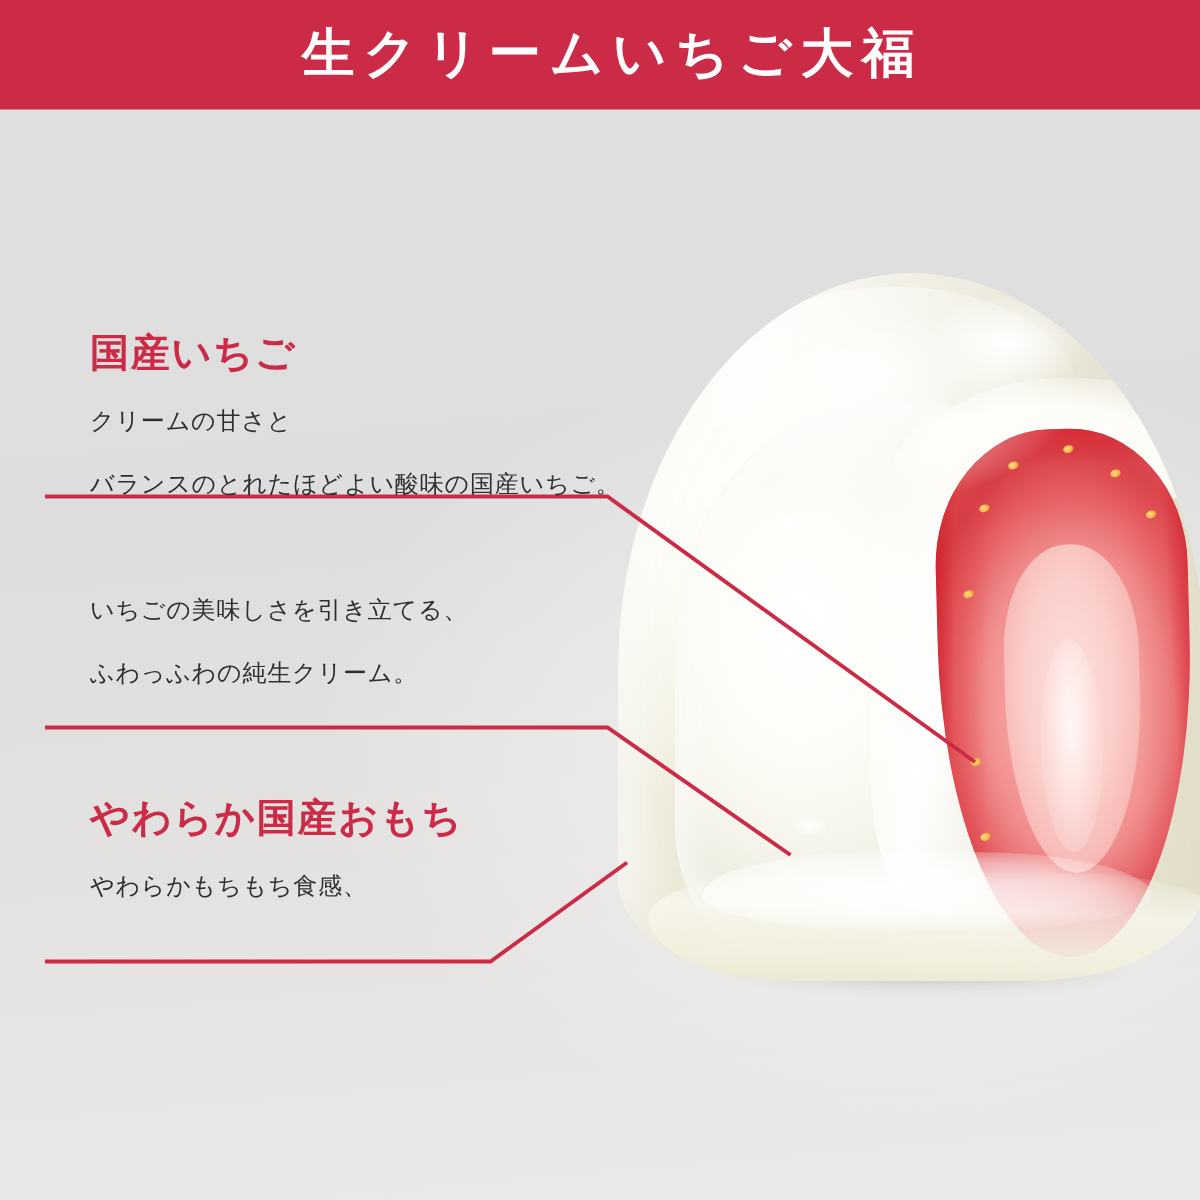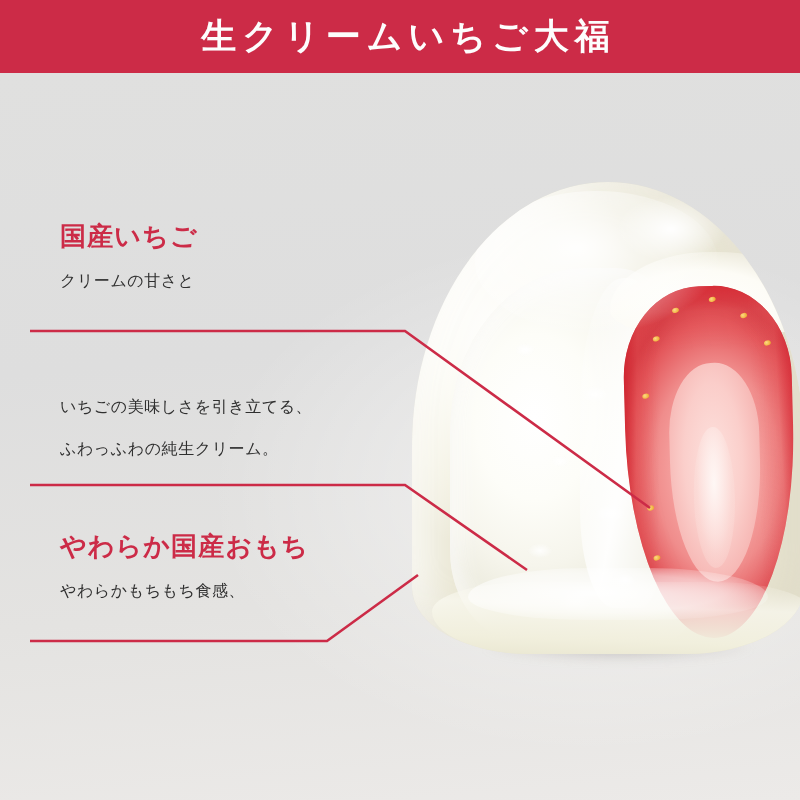--- a/index.html
+++ b/index.html
@@ -200,20 +200,21 @@
 
   <svg class="leaders" viewBox="0 0 800 800">
     <polyline fill="none" stroke="#cc2b47" stroke-width="2.6" stroke-linecap="butt" stroke-linejoin="miter" points="30,331 405,331 650,508"></polyline>
     <polyline fill="none" stroke="#cc2b47" stroke-width="2.6" stroke-linecap="butt" stroke-linejoin="miter" points="30,485 405,485 527,570"></polyline>
     <polyline fill="none" stroke="#cc2b47" stroke-width="2.6" stroke-linecap="butt" stroke-linejoin="miter" points="30,641 327,641 418,575"></polyline>
   </svg>
 
   <div class="block" id="b1">
     <p class="head">国産いちご</p>
     <p class="line">クリームの甘さと</p>
+    <p class="line">バランスのとれたほどよい酸味の国産いちご。</p>
   </div>
 
   <div class="block" id="b2">
     <p class="line">いちごの美味しさを引き立てる、</p>
     <p class="line">ふわっふわの純生クリーム。</p>
   </div>
 
   <div class="block" id="b3">
     <p class="head">やわらか国産おもち</p>
     <p class="line">やわらかもちもち食感、</p>

